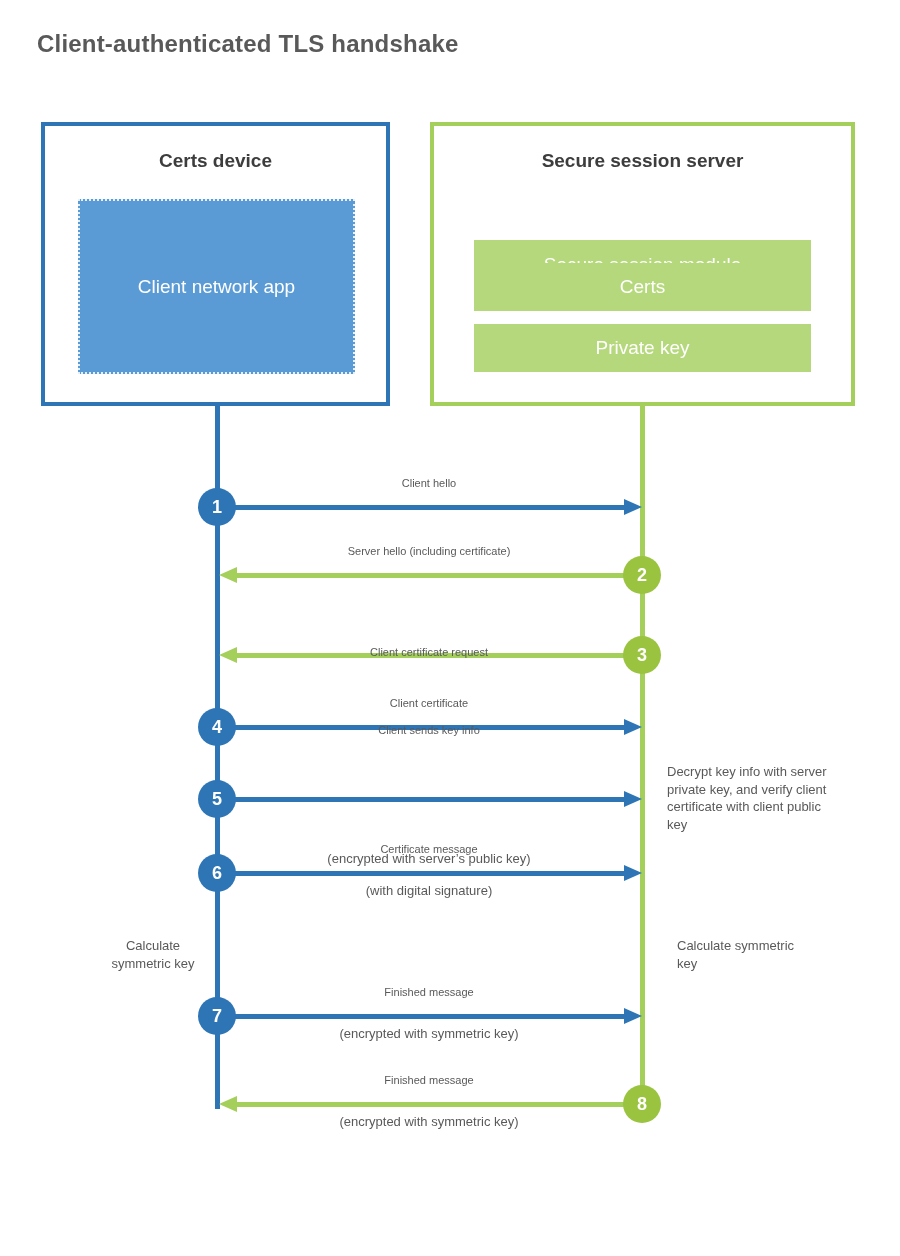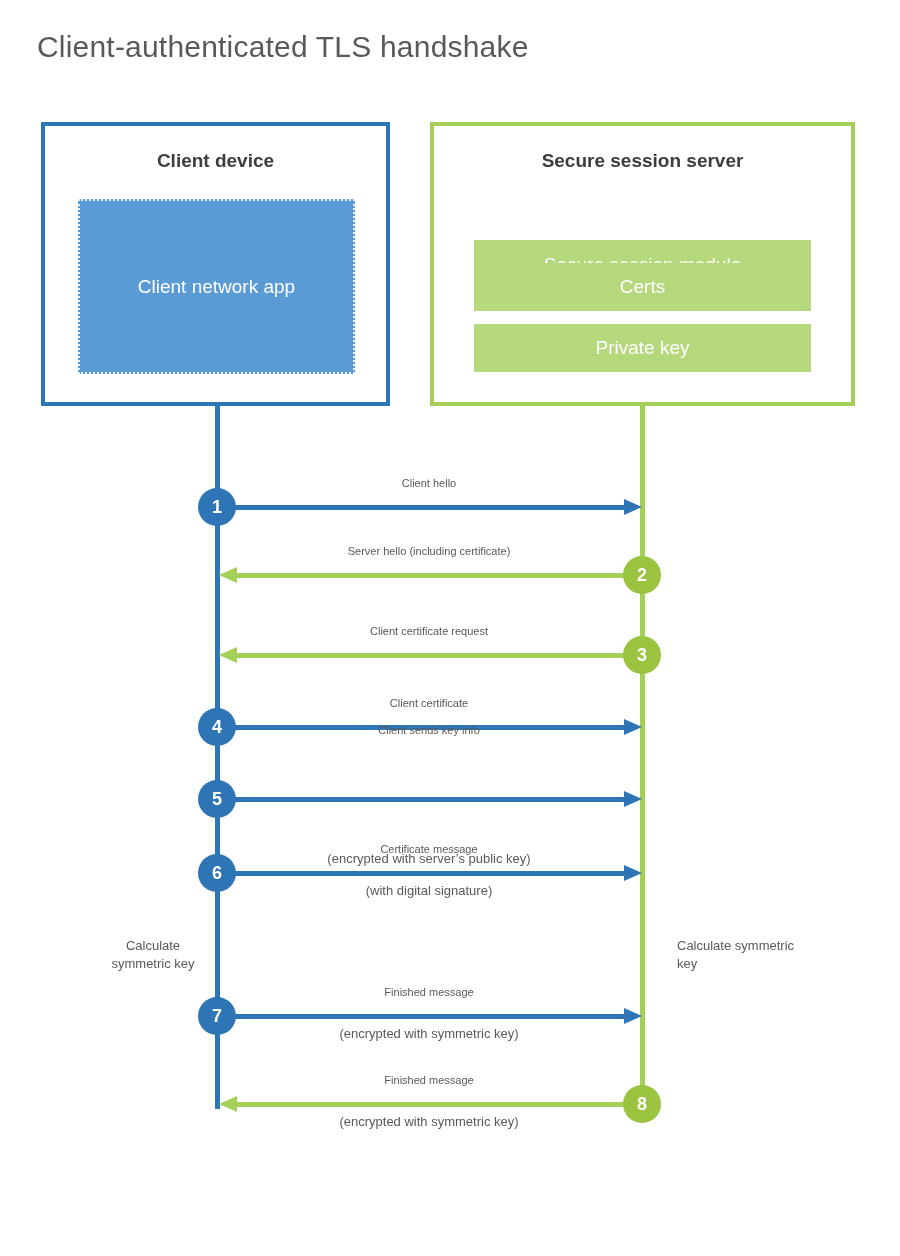--- a/index.html
+++ b/index.html
@@ -11,21 +11,21 @@
     --text:#595959;
     --heading:#3d3d3d;
   }
   *{box-sizing:border-box;margin:0;padding:0;}
   html,body{background:#ffffff;}
   body{font-family:"Liberation Sans","DejaVu Sans",sans-serif;}
   .canvas{position:relative;width:900px;height:1256px;background:#ffffff;overflow:hidden;}
 
   .diagram-title{
     position:absolute;left:37px;top:30px;
-    font-size:30px;color:var(--text);font-weight:normal;letter-spacing:0.2px;
+    font-size:24px;color:var(--text);font-weight:bold;letter-spacing:0.2px;
   }
 
   
   .actor-box{position:absolute;top:122px;height:284px;background:#fff;}
   .client-box{left:41px;width:349px;border:4px solid var(--blue);}
   .server-box{left:430px;width:425px;border:4px solid var(--green);}
   .actor-title{
     position:absolute;left:0;right:0;top:24px;text-align:center;
     font-size:19px;font-weight:bold;color:var(--heading);
   }
@@ -74,21 +74,21 @@
   .note-calc-right{left:677px;top:937px;width:130px;text-align:left;}
 </style>
 </head>
 <body>
 
 <div class="canvas">
 
   <div class="diagram-title">Client-authenticated TLS handshake</div>
 
   <div class="actor-box client-box">
-    <div class="actor-title">Client device</div>
+    <div class="actor-title">Certs device</div>
     <div class="app-box">
       <span>Client network app</span>
     </div>
   </div>
 
   <div class="actor-box server-box">
     <div class="actor-title">Secure session server</div>
     <div class="module-bar m0">
       <span>Secure session module</span>
     </div>
@@ -115,21 +115,21 @@
     <div class="msg-line" style="top: 573px;"></div>
     <div class="msg-head" style="top: 567px;"></div>
     <div class="msg-circle" style="top: 556px;">2</div>
     <div class="msg-label" style="top: 545px;">Server hello (including certificate)</div>
 
   </div>
       <div class="msg to-client">
     <div class="msg-line" style="top: 653px;"></div>
     <div class="msg-head" style="top: 647px;"></div>
     <div class="msg-circle" style="top: 636px;">3</div>
-    <div class="msg-label" style="top: 625px;">Client certificate request</div>
+    <div class="msg-label" style="top: 646px;">Client certificate request</div>
 
   </div>
       <div class="msg to-server">
     <div class="msg-line" style="top: 725px;"></div>
     <div class="msg-head" style="top: 719px;"></div>
     <div class="msg-circle" style="top: 708px;">4</div>
     <div class="msg-label" style="top: 697px;">Client certificate</div>
 
   </div>
       <div class="msg to-server">
@@ -155,15 +155,16 @@
   </div>
       <div class="msg to-client">
     <div class="msg-line" style="top: 1102px;"></div>
     <div class="msg-head" style="top: 1096px;"></div>
     <div class="msg-circle" style="top: 1085px;">8</div>
     <div class="msg-label" style="top: 1074px;">Finished message</div>
     <div class="msg-sub" style="top: 1114px;">(encrypted with symmetric key)</div>
   </div>
     </div>
 
+  <div class="note note-decrypt">Decrypt key info with server private key, and verify client certificate with client public key</div>
   <div class="note note-calc-left">Calculate symmetric key</div>
   <div class="note note-calc-right">Calculate symmetric key</div>
 </div>
 
 </body></html>

